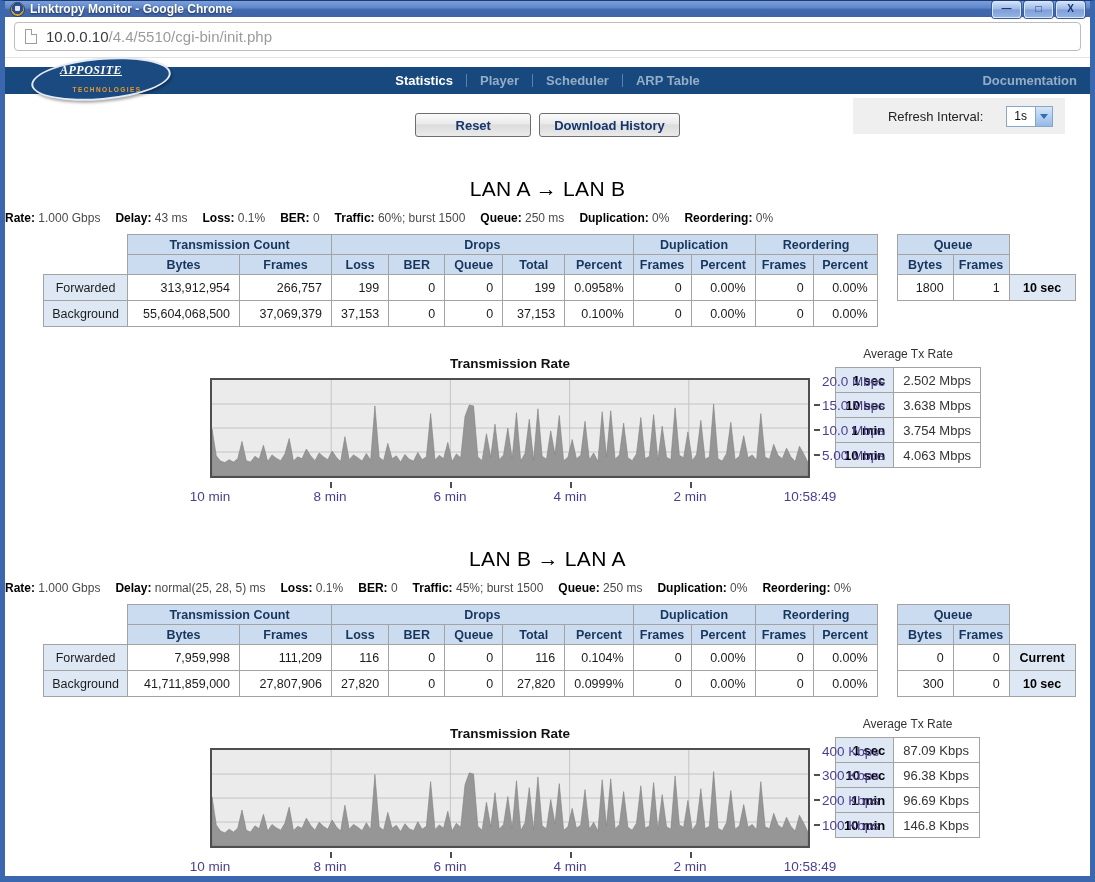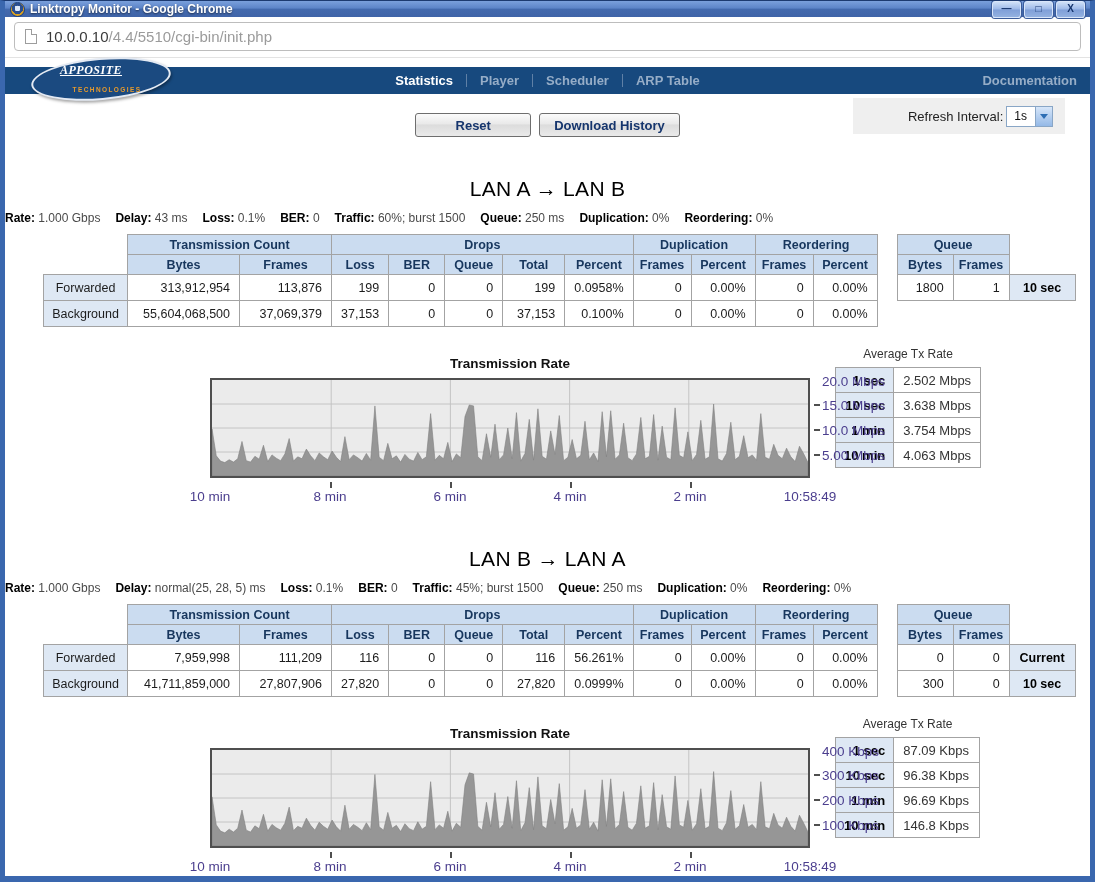--- a/index.html
+++ b/index.html
@@ -45,21 +45,21 @@
   .nav-link.active{color:#fff;}
   .nav-sep{width:1px;height:13px;background:#5f80a6;}
   .nav-right{position:absolute;right:13px;color:#96adc7;font-weight:bold;font-size:13px;text-decoration:none;cursor:pointer;}
   
   .toolbar{position:relative;height:50px;margin-top:6px;}
   .btn-row{position:absolute;left:0;right:0;top:13px;display:flex;justify-content:center;gap:8px;}
   .push-btn{min-width:116px;height:24px;border:1px solid #6e6e6e;border-radius:3px;
     background:linear-gradient(#fbfbfb,#e9e9e9 45%,#dcdcdc 50%,#eaeaea);
     color:#15356d;font-weight:bold;font-size:13px;font-family:"Liberation Sans",sans-serif;cursor:pointer;padding:0 14px;}
   .refresh-panel{position:absolute;right:25px;top:-2px;background:#efefef;height:36px;width:212px;
-    display:flex;align-items:center;justify-content:flex-end;gap:3px;padding:0 12px;font-size:13px;color:#222;}
+    display:flex;align-items:center;justify-content:flex-end;gap:23px;padding:0 12px;font-size:13px;color:#222;}
   .select-box{display:flex;align-items:stretch;border:1px solid #89a6c6;background:#fff;height:21px;cursor:pointer;}
   .select-value{padding:2px 8px 0 7px;font-size:12px;color:#111;}
   .select-arrow{width:17px;background:linear-gradient(#d7e6f9,#94b9e7);border-left:1px solid #89a6c6;
     display:flex;align-items:center;justify-content:center;}
   .tri{width:0;height:0;border-left:4px solid transparent;border-right:4px solid transparent;border-top:5px solid #2d6eb4;}
   
   .sec-title{text-align:center;font-size:21px;font-weight:400;color:#000;margin:27px 0 10px;letter-spacing:.3px;}
   .params{display:flex;justify-content:flex-start;gap:15px;font-size:12px;margin-bottom:9px;white-space:nowrap;}
   .param b{color:#000;}
   .param span{color:#4a4a4a;}
@@ -198,21 +198,21 @@
           <th>Total</th>
           <th>Percent</th>
           <th>Frames</th>
           <th>Percent</th>
           <th>Frames</th>
           <th>Percent</th>
         </tr>
         <tr>
           <td class="rowlabel">Forwarded</td>
           <td class="data">313,912,954</td>
-          <td class="data">113,876</td>
+          <td class="data">266,757</td>
           <td class="data">199</td>
           <td class="data">0</td>
           <td class="data">0</td>
           <td class="data">199</td>
           <td class="data">0.0958%</td>
           <td class="data">0</td>
           <td class="data">0.00%</td>
           <td class="data">0</td>
           <td class="data">0.00%</td>
         </tr>
@@ -370,21 +370,21 @@
           <th>Percent</th>
         </tr>
         <tr>
           <td class="rowlabel">Forwarded</td>
           <td class="data">7,959,998</td>
           <td class="data">111,209</td>
           <td class="data">116</td>
           <td class="data">0</td>
           <td class="data">0</td>
           <td class="data">116</td>
-          <td class="data">56.261%</td>
+          <td class="data">0.104%</td>
           <td class="data">0</td>
           <td class="data">0.00%</td>
           <td class="data">0</td>
           <td class="data">0.00%</td>
         </tr>
         <tr>
           <td class="rowlabel">Background</td>
           <td class="data">41,711,859,000</td>
           <td class="data">27,807,906</td>
           <td class="data">27,820</td>

